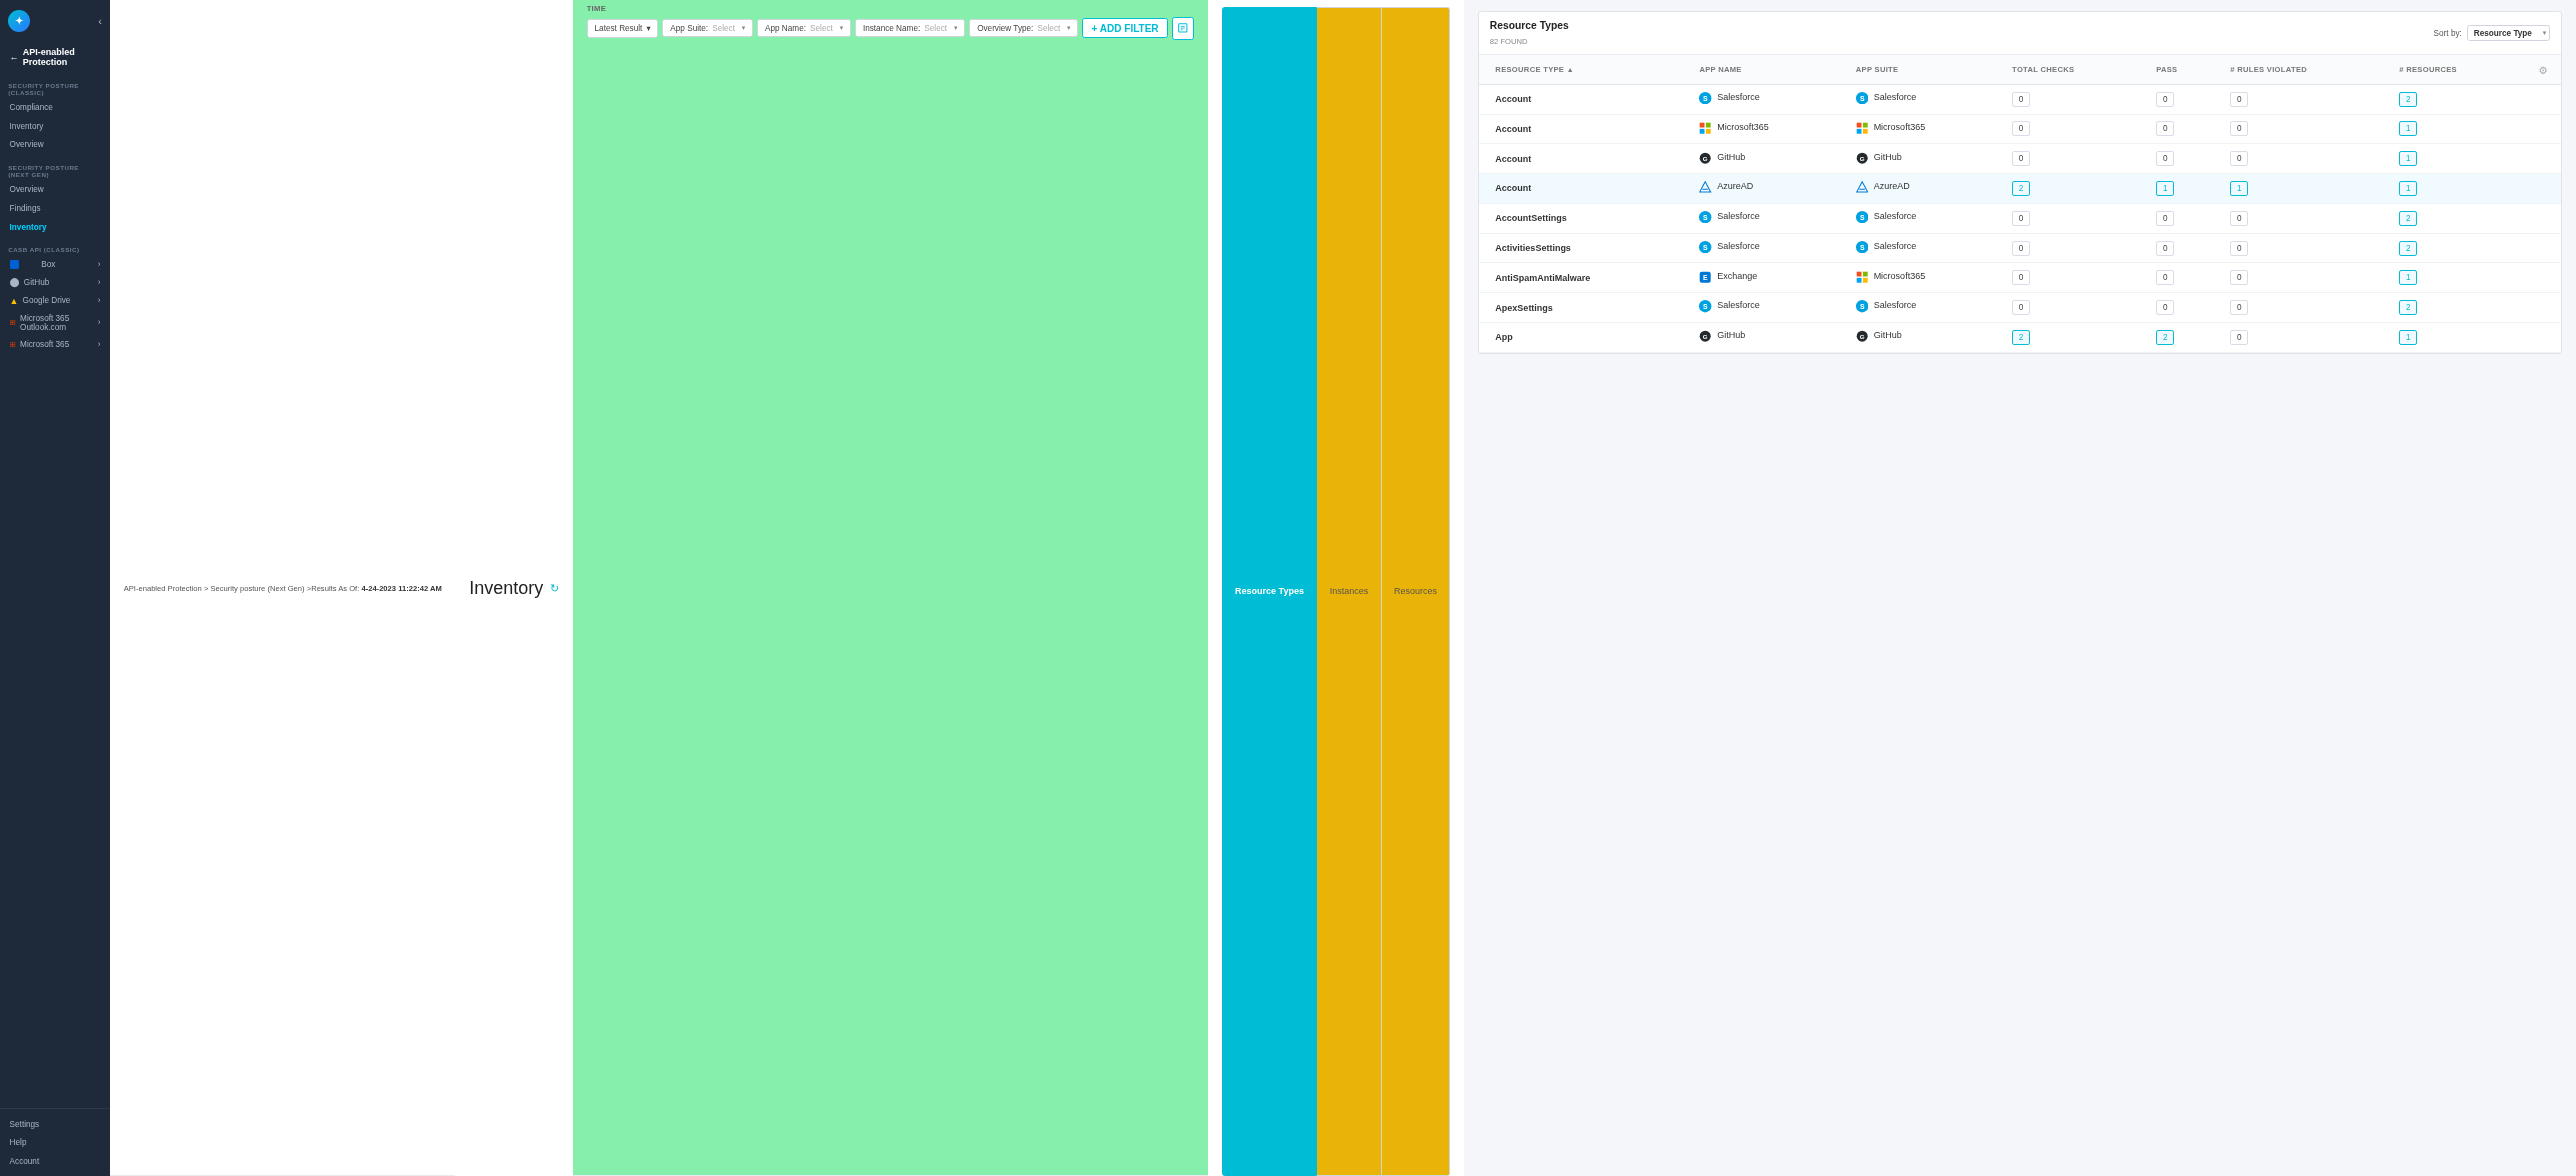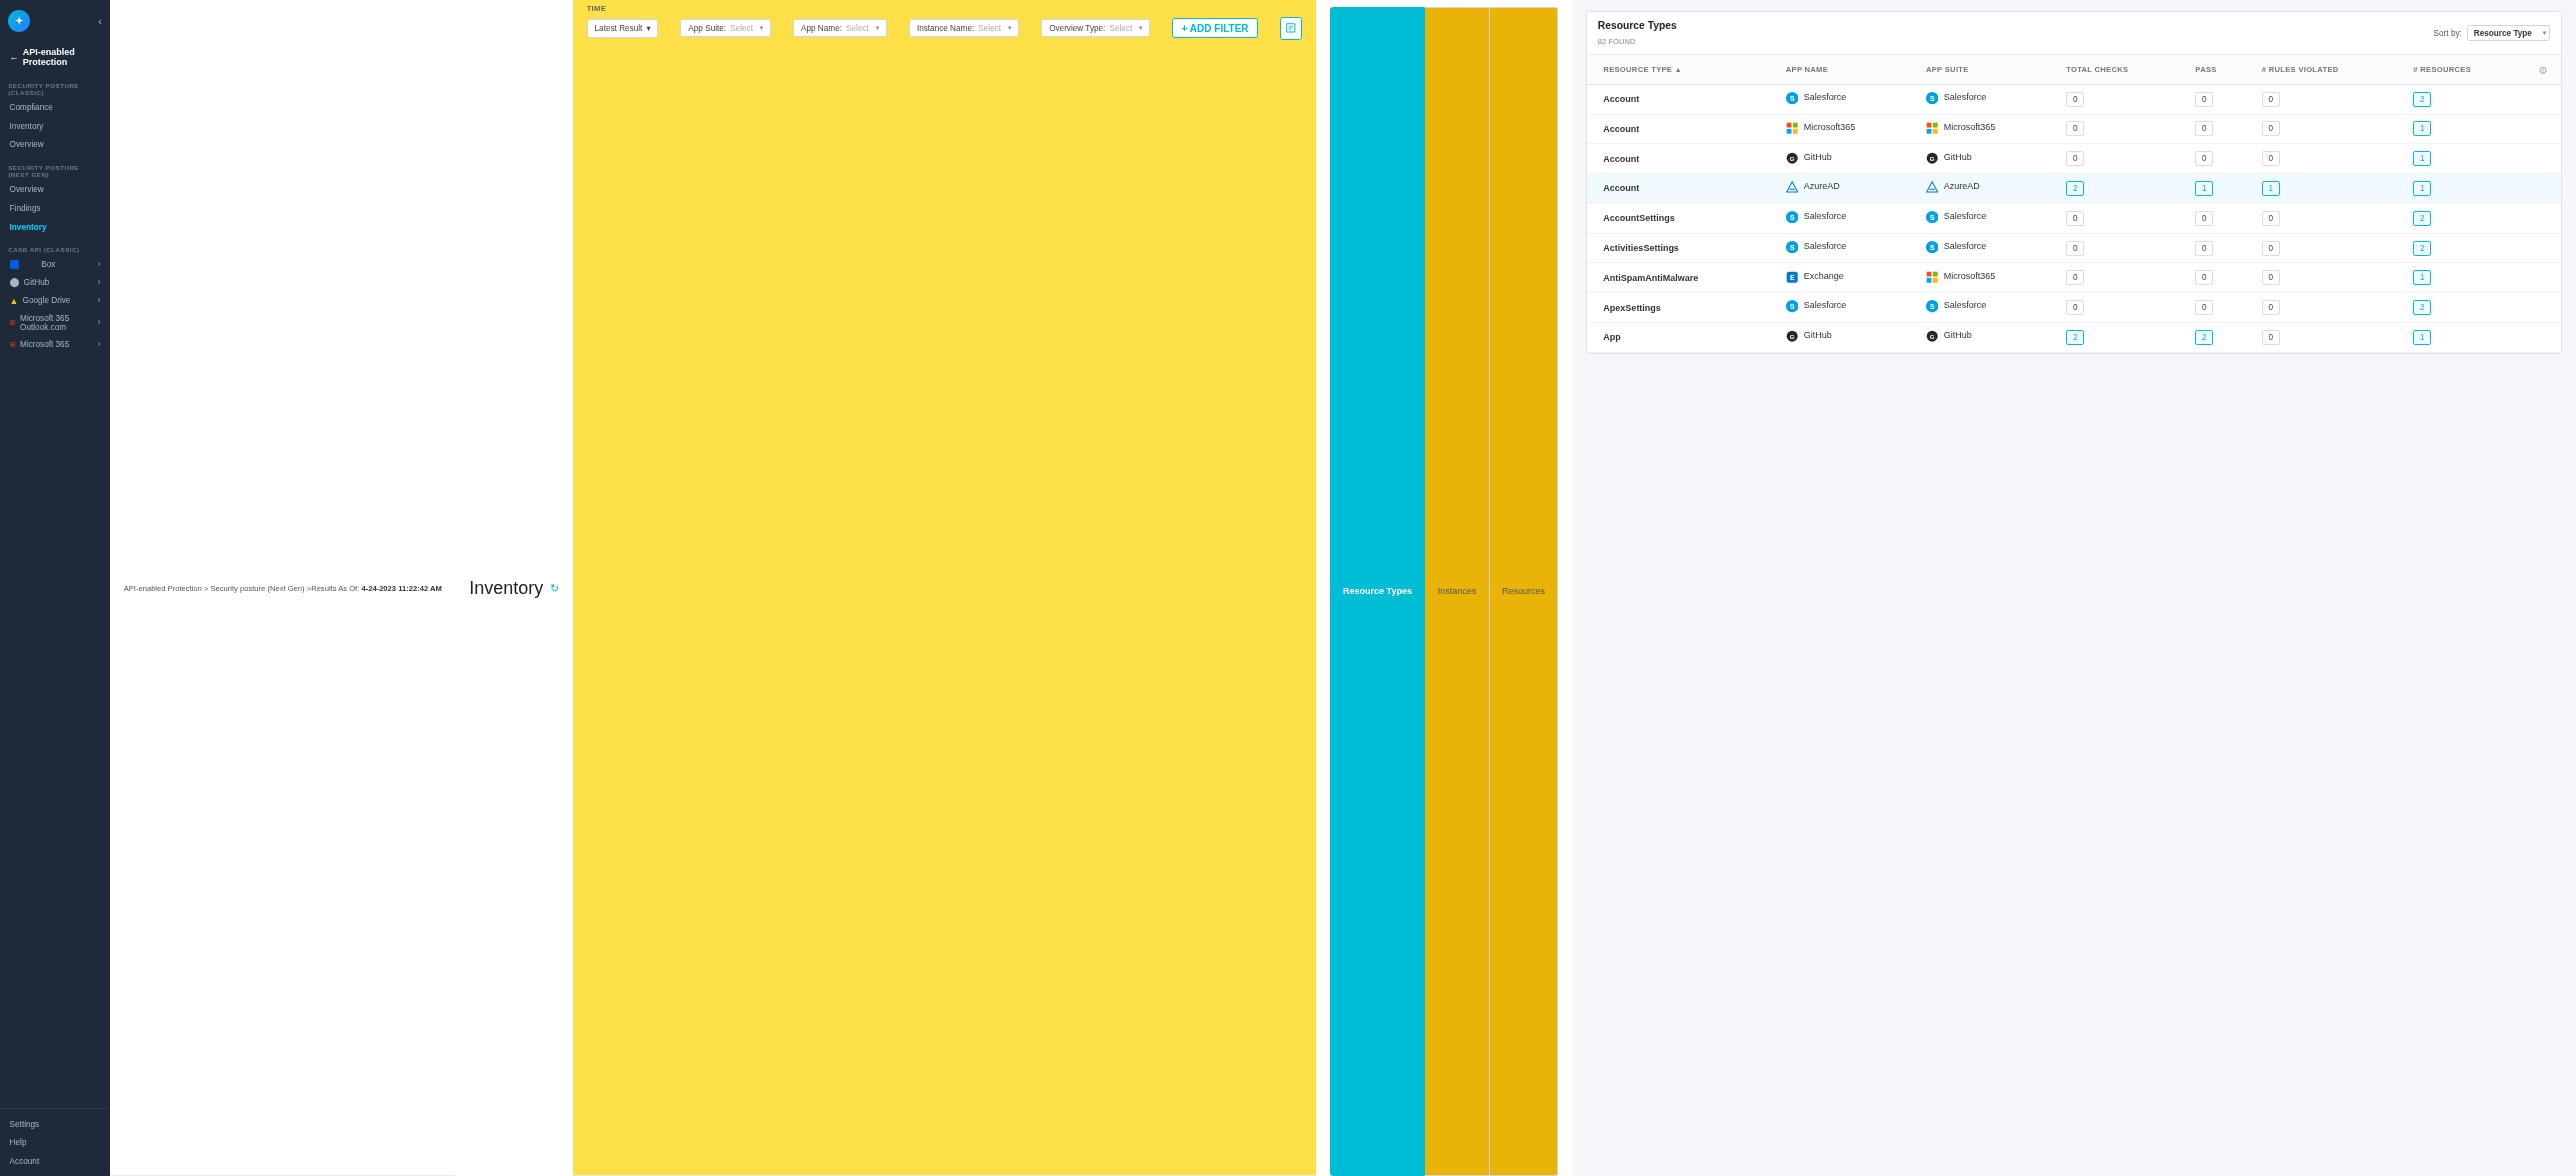--- a/index.html
+++ b/index.html
@@ -23,23 +23,23 @@
     .topbar { display: flex; align-items: center; justify-content: space-between; padding: 4.1px 13.7px 2.7px; border-bottom: 0.7px solid #e8eaf0; background: white; }
     .breadcrumb { font-size: 7.6px; color: #777; }
     .breadcrumb span { color: #555; }
     .results-info { font-size: 7.6px; color: #555; }
     .results-info strong { color: #333; }
 
     .page-header { padding: 6.9px 13.7px 5.5px; background: white; display: flex; align-items: center; gap: 6.9px; }
     .page-title { font-size: 18px; font-weight: 400; color: #222; }
     .refresh-icon { color: #00bcd4; cursor: pointer; font-size: 11px; }
 
-    .filter-bar { padding: 4.1px 13.7px 6.9px; background: #fde047; border-bottom: 0.7px solid #e8eaf0; }
+    .filter-bar { padding: 4.1px 13.7px 6.9px; background: #86efac; border-bottom: 0.7px solid #e8eaf0; }
     .filter-label { font-size: 7.6px; font-weight: 600; color: #666; text-transform: uppercase; letter-spacing: 0.3px; margin-bottom: 4.1px; }
-    .filter-row { display: flex; align-items: center; gap: 22px; }
+    .filter-row { display: flex; align-items: center; gap: 4px; }
     .filter-dropdown { border: 0.7px solid #d0d4dc; border-radius: 2.7px; padding: 3.4px 6.9px; font-size: 8.2px; color: #444; background: white; cursor: pointer; display: flex; align-items: center; gap: 4.1px; min-width: 76px; }
     .filter-dropdown-arrow { color: #888; font-size: 6.9px; margin-left: 2.7px; }
     .filter-time { border: 0.7px solid #d0d4dc; border-radius: 2.7px; padding: 3.4px 6.9px; font-size: 8.2px; color: #444; background: white; cursor: pointer; display: flex; align-items: center; gap: 4.1px; }
     .add-filter-btn { border: 1px solid #00bcd4; border-radius: 2.7px; padding: 3.4px 8.2px; font-size: 10px; color: #00bcd4; background: white; cursor: pointer; font-weight: 600; }
     .icon-btn { border: 1px solid #00bcd4; border-radius: 2.7px; padding: 2.7px 5.5px; background: white; cursor: pointer; color: #00bcd4; }
 
     
     .tabs-bar { padding: 6.9px 13.7px 0; background: white; display: flex; gap: 0; }
     .tab { padding: 5.5px 12.4px; font-size: 9px; cursor: pointer; border: 0.7px solid #d0d4dc; background: #eab308; color: #555; }
     .tab:first-child { border-radius: 2.7px 0 0 2.7px; }

